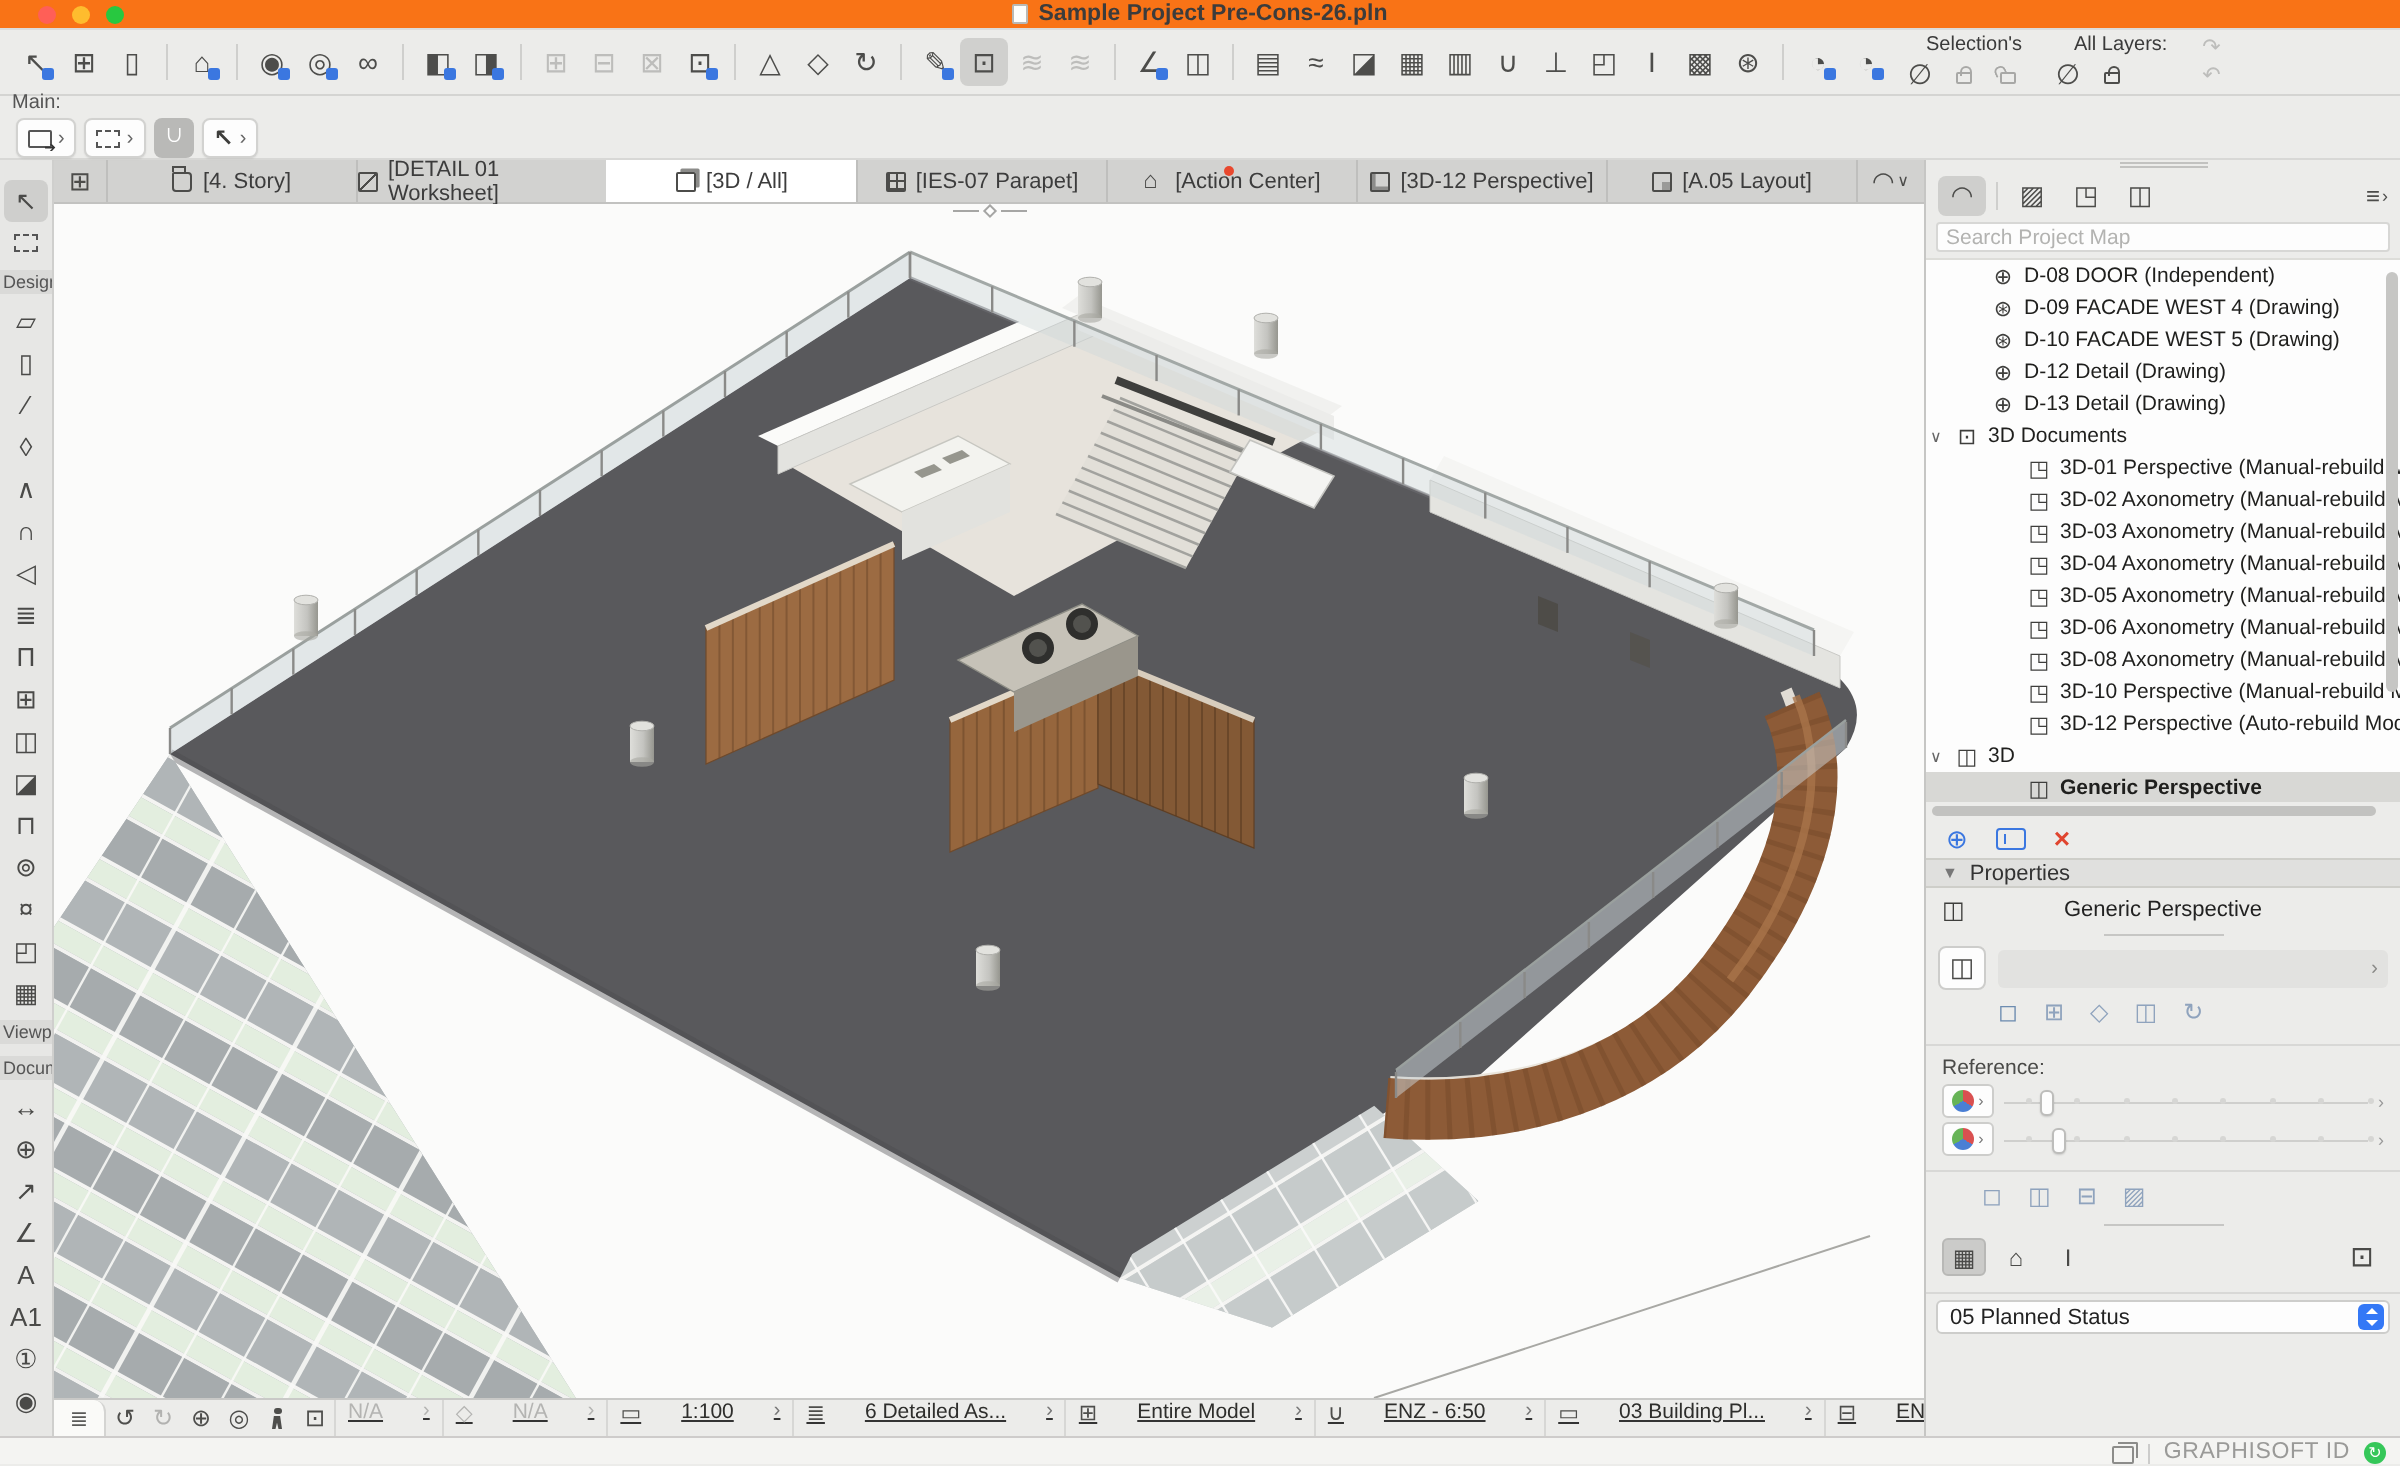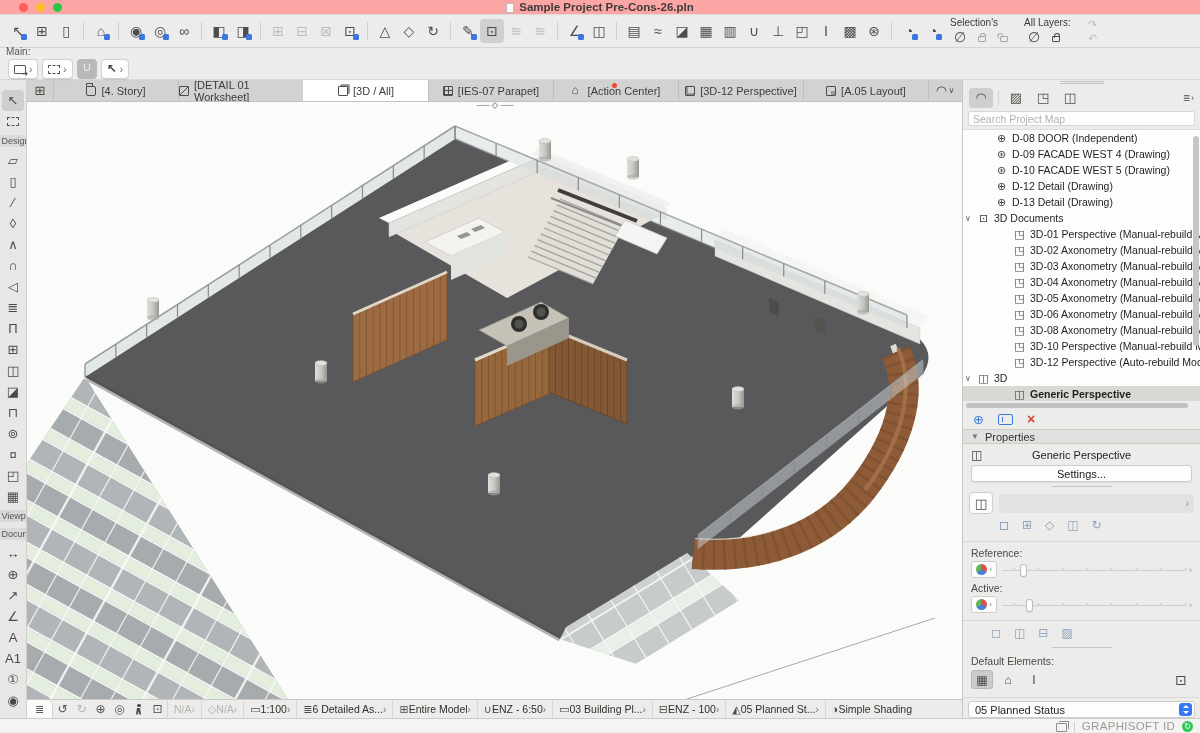--- a/index.html
+++ b/index.html
@@ -1,33 +1,33 @@
 <!DOCTYPE html>
 <html><head>
 <meta charset="utf-8">
 <style>
   *{margin:0;padding:0;box-sizing:border-box;}
   html,body{width:1200px;height:733px;overflow:hidden;}
   body{font-family:"Liberation Sans","DejaVu Sans",sans-serif;font-size:11px;color:#333;background:#ececea;-webkit-font-smoothing:antialiased;}
   
-  .titlebar{height:15px;background:#fca5a5;display:flex;align-items:center;position:relative;border-bottom:1px solid #dcdcda;}
+  .titlebar{height:15px;background:#f97316;display:flex;align-items:center;position:relative;border-bottom:1px solid #dcdcda;}
   .tl{width:9px;height:9px;border-radius:50%;margin-left:8px;}
   .tl.r{background:#ff5f57;margin-left:19px;}.tl.y{background:#febc2e;}.tl.g{background:#28c840;}
   .title-center{position:absolute;left:0;right:0;text-align:center;font-size:11.5px;font-weight:bold;color:#3c3c3c;pointer-events:none;}
   .doc-ico{display:inline-block;width:8px;height:10px;background:#fdfdfd;border:1px solid #b9b9b7;border-radius:1px;vertical-align:-2px;margin-right:5px;}
   
   .toolbar{height:33px;background:#ececea;display:flex;align-items:center;padding:0 6px;border-bottom:1px solid #d4d4d2;}
   .tbi{position:relative;width:24px;height:24px;display:flex;align-items:center;justify-content:center;border-radius:4px;flex:0 0 auto;}
   .tbi .g{font-size:14px;color:#4d4d4b;line-height:1;}
   .tbi.act{background:#d0d0ce;}
   .tbi.dis .g{color:#bdbdbb;}
   .tbi .bdg{position:absolute;right:3px;bottom:3px;width:6px;height:6px;background:#3b77e0;border-radius:1.5px;}
   .tsep{width:1px;height:18px;background:#cfcfcd;margin:0 5px;flex:0 0 auto;}
   .tb-lblgrp{display:flex;flex-direction:column;align-items:flex-start;margin:0 4px;flex:0 0 auto;}
-  .tb-lbl{font-size:10px;color:#3a3a3a;line-height:11px;margin-left:1px;}
+  .tb-lbl{font-size:10px;color:#3a3a3a;line-height:11px;margin-left:14px;}
   .tb-lblrow{display:flex;align-items:center;}
   .tb-lblrow .tbi{width:22px;height:18px;}
   .ur-stack{display:flex;flex-direction:column;margin-left:8px;}
   .ur-stack .tbi{width:20px;height:14px;}
   .ur-stack .g{font-size:11px;color:#c0c0be;}
   .sh-lock{width:8px;height:6px;border:1.2px solid #4d4d4b;border-radius:1px;position:relative;margin-top:5px;}
   .sh-lock::before{content:"";position:absolute;left:0.5px;top:-4.5px;width:4px;height:4px;border:1.2px solid #4d4d4b;border-bottom:none;border-radius:3px 3px 0 0;}
   .sh-lock.open::before{left:-4px;transform:rotate(-25deg);}
   .dim{opacity:.42;}
   
@@ -75,21 +75,21 @@
   .vhandle .ln{width:13px;height:1px;background:#8a8a88;}
   .vhandle .dm{width:5px;height:5px;border:1px solid #8a8a88;transform:rotate(45deg);background:#fff;}
   
   .statusbar{height:19px;background:#ececea;border-top:1px solid #c9c9c7;display:flex;align-items:center;overflow:hidden;}
   .qo-chip{width:26px;height:19px;background:#fafaf8;border-right:1px solid #d4d4d2;border-radius:0 6px 0 0;display:flex;align-items:center;justify-content:center;font-size:11px;color:#5a5a58;flex:0 0 auto;}
   .sb-ico{width:19px;height:17px;display:flex;align-items:center;justify-content:center;font-size:12px;color:#4e4e4c;flex:0 0 auto;}
   .sb-ico.lite{color:#b2b2b0;}
   .sh-person{width:7px;height:11px;position:relative;}
   .sh-person::before{content:"";position:absolute;left:2px;top:0;width:3.5px;height:3.5px;border-radius:50%;background:#4e4e4c;}
   .sh-person::after{content:"";position:absolute;left:1px;top:4px;width:5px;height:7px;background:#4e4e4c;clip-path:polygon(20% 0,80% 0,100% 100%,65% 100%,50% 55%,35% 100%,0 100%);}
-  .sbf{display:flex;align-items:center;gap:0;padding:0 6px;height:100%;border-left:1px solid #d7d7d5;flex:0 0 auto;}
+  .sbf{display:flex;gap:20px;padding:0 6px;height:100%;border-left:1px solid #d7d7d5;flex:0 0 auto;text-decoration:underline;}
   .sbf .gi{font-size:11px;color:#4e4e4c;}
   .sbf .lbl{font-size:10.5px;color:#2e2e2c;white-space:nowrap;}
   .sbf .chev{font-size:10px;color:#777;}
   .sbf.disabled .lbl,.sbf.disabled .gi,.sbf.disabled .chev{color:#b4b4b2;}
   
   .rpanel{width:238px;background:#ececea;border-left:1px solid #c6c6c4;display:flex;flex-direction:column;flex:0 0 auto;font-size:11px;}
   .rp-handle{height:5px;display:flex;justify-content:center;align-items:center;}
   .rp-handle i{display:block;width:44px;height:3px;border-top:1px solid #c2c2c0;border-bottom:1px solid #c2c2c0;}
   .rp-tabs{height:25px;display:flex;align-items:center;padding:0 6px;gap:3px;}
   .rp-tab{width:24px;height:20px;border-radius:4px;display:flex;align-items:center;justify-content:center;font-size:13px;color:#4c4c4a;}
@@ -934,21 +934,20 @@
     </div>
     <div class="rp-sec">
         <span class="tri">▼</span>
         <span>Properties</span>
       </div>
     <div class="props">
       <div class="props-name">
           <span class="gi">◫</span>
           <span class="nm">Generic Perspective</span>
         </div>
-      <div class="btn-settings">Settings...</div>
       <div class="mini-div">
           <i></i>
         </div>
       <div class="pick-row">
         <div class="pick-btn">◫</div>
         <div class="pick-field">›</div>
       </div>
       <div class="iconrow" style="padding-left:30px;">
         <span class="ic" style="color:#6d8cb0;">◻</span>
         <span class="ic">⊞</span>
@@ -971,21 +970,20 @@
           <div class="tick" style="left: 19.4%;"></div>
           <div class="tick" style="left: 32.8%;"></div>
           <div class="tick" style="left: 46.2%;"></div>
           <div class="tick" style="left: 59.6%;"></div>
           <div class="tick" style="left: 73%;"></div>
           <div class="tick" style="left: 86.4%;"></div>
           <div class="tick" style="left: 99.8%;"></div>
         </div>
       <span class="rchev">›</span>
     </div>
-    <div class="cap-lbl">Active:</div>
     <div class="slider-row">
       <div class="pie-btn">
           <span class="pie"></span>
           <span class="c">›</span>
         </div>
       <div class="slider sl">
           <div class="track"></div>
           <div class="thumb" style="left:13%;"></div>
           <div class="tick" style="left: 6%;"></div>
           <div class="tick" style="left: 19.4%;"></div>
@@ -1001,21 +999,20 @@
     <div class="sep-line"></div>
     <div class="iconrow mid">
       <span class="ic">◻</span>
       <span class="ic">◫</span>
       <span class="ic">⊟</span>
       <span class="ic">▨</span>
     </div>
     <div class="mini-div">
         <i></i>
       </div>
-    <div class="cap-lbl">Default Elements:</div>
     <div class="def-row">
       <div class="def-chip pressed">▦</div>
       <div class="def-chip">⌂</div>
       <div class="def-chip">I</div>
       <div class="def-chip far">⊡</div>
     </div>
     <div class="sep-line"></div>
     <div class="drop-row">
       <div class="dropdown">
         <span>05 Planned Status</span>

